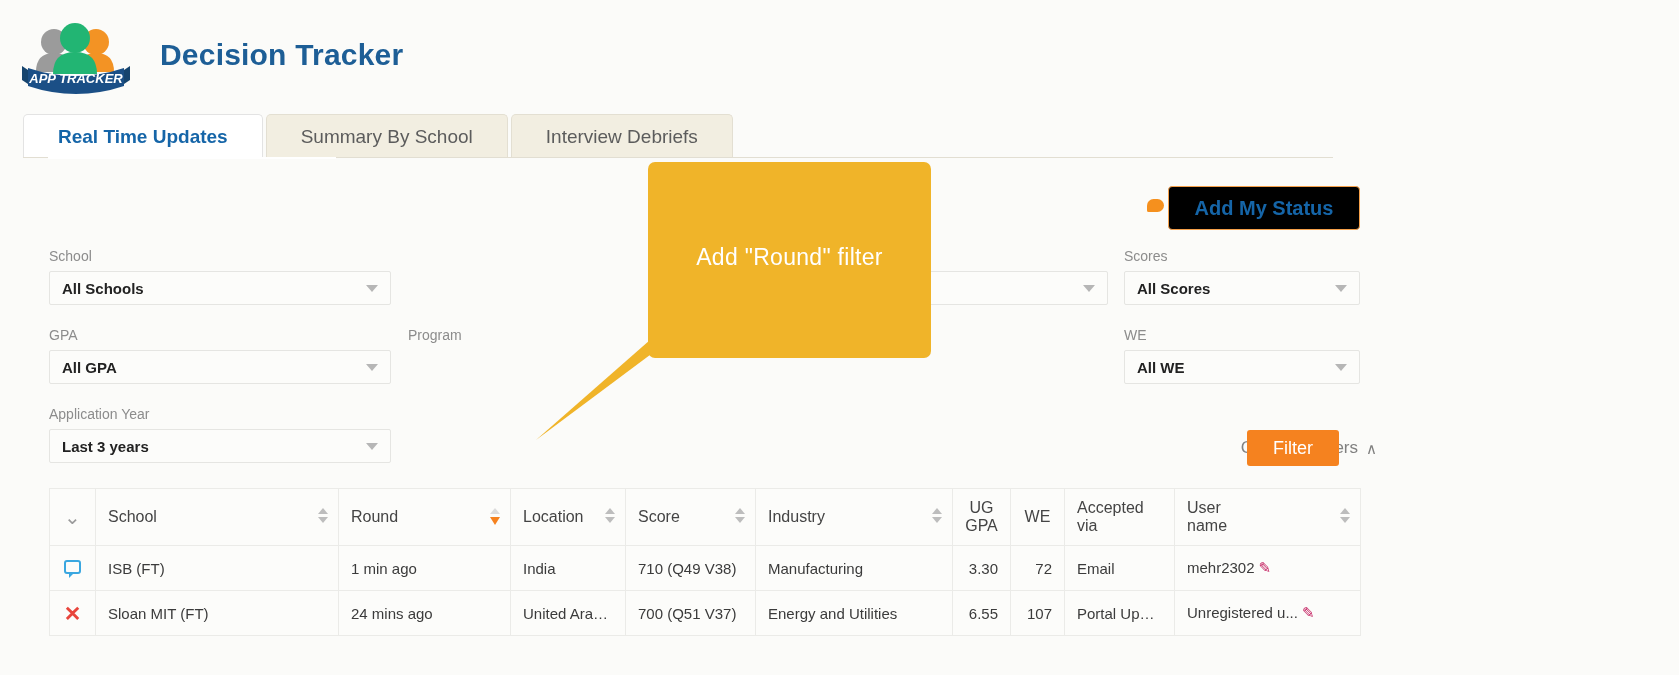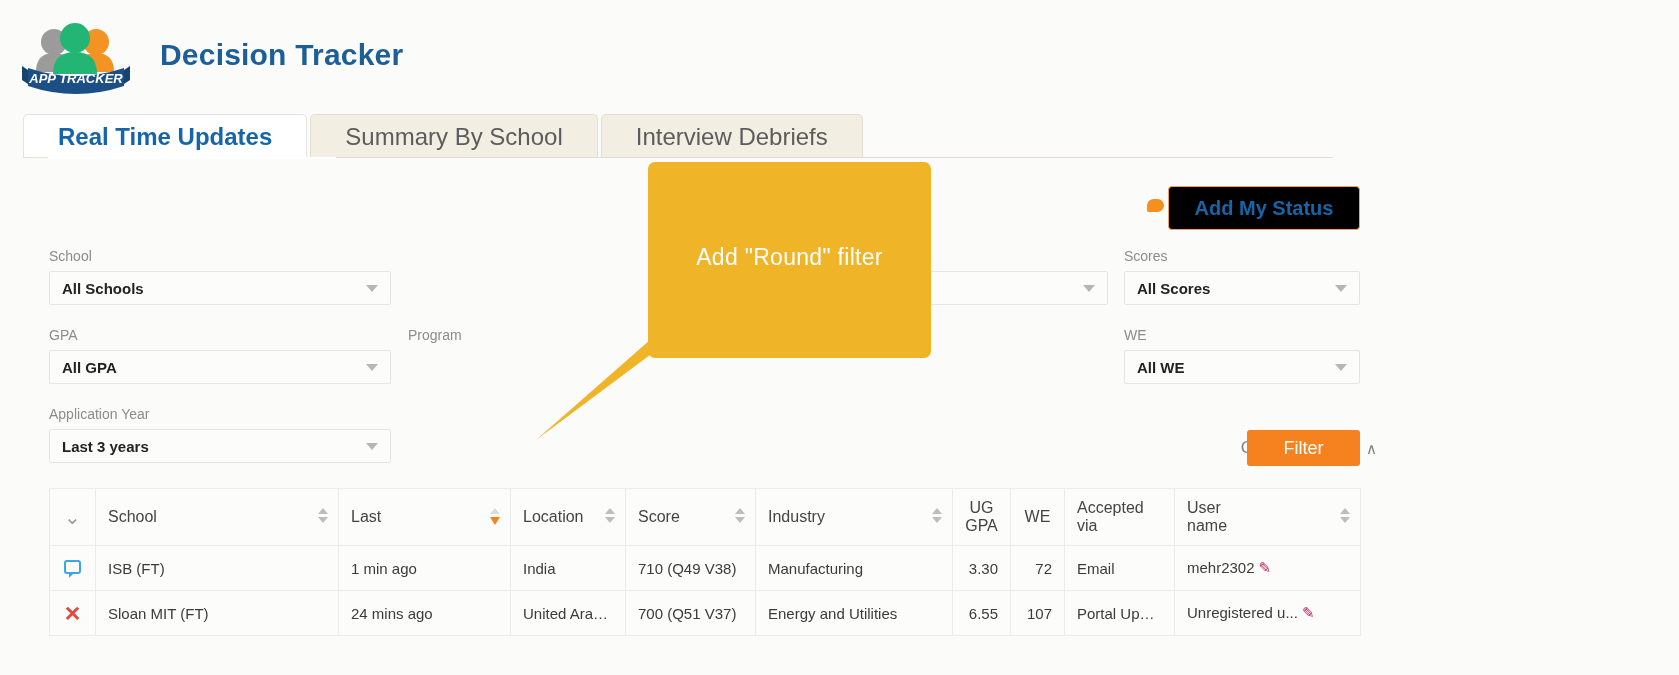--- a/index.html
+++ b/index.html
@@ -18,21 +18,21 @@
   .logo-wrap { position: relative; width: 112px; height: 78px; margin-left: 20px; }
   .app-title {
     margin-left: 28px; font-size: 30px; font-weight: bold;
     color: #1d5e96; letter-spacing: .2px;
   }
 
   
   .tabs { position: absolute; left: 23px; top: 114px; display: flex; align-items: flex-end; }
   .tab {
     height: 44px; padding: 0 34px; display: flex; align-items: center; justify-content: center;
-    font-size: 24px; border: 1px solid #e3dfd2; border-bottom: none;
+    font-size: 19px; border: 1px solid #e3dfd2; border-bottom: none;
     border-radius: 5px 5px 0 0; margin-right: 3px; background: #f2eee1; color: #5c5c5c;
   }
   .tab.active { background: #ffffff; color: #1565a8; font-weight: bold; border-color: #e3e3e3; }
   .tabs-underline { position: absolute; left: 23px; top: 157px; width: 1310px; height: 1px; background: #e2ded2; }
   .tabs-underline-active { position: absolute; left: 48px; top: 157px; width: 288px; height: 2px; background: #ffffff; }
 
   
   .feedback-link {
     position: absolute; right: 433px; top: 194px;
     font-size: 17px; color: #1565a8; text-decoration: underline; cursor: pointer;
@@ -70,21 +70,21 @@
   .c3 { left: 766px; width: 342px; }
   .c4 { left: 1124px; width: 236px; }
 
   
   .collapse-filters {
     position: absolute; right: 302px; top: 438px; font-size: 17px; color: #808080;
     display: flex; align-items: center; cursor: pointer;
   }
   .chev-up { margin-left: 8px; font-size: 15px; line-height: 1; display: inline-block; }
   .filter-btn {
-    position: absolute; left: 1247px; top: 430px; width: 113px; height: 36px;
+    position: absolute; left: 1247px; top: 430px; width: 92px; height: 36px;
     background: #f5821f; border-radius: 3px; color: #fff; font-size: 18px;
     display: flex; align-items: center; justify-content: center; cursor: pointer;
   }
 
   
   .table-wrap { position: absolute; left: 49px; top: 488px; width: 1311px; }
   table { border-collapse: collapse; width: 1311px; table-layout: fixed; background: #fcfcfa; }
   thead th {
     border: 1px solid #ebebe8; background: #fcfcfa; font-weight: normal;
     font-size: 16px; color: #444; text-align: left; padding: 10px 12px; height: 47px;
@@ -268,21 +268,21 @@
             <span class="hdr-chev">⌄</span>
           </th>
           <th>
             <span>School</span>
             <span class="sort-ico">
                 <i class="up"></i>
                 <i class="dn"></i>
               </span>
           </th>
           <th>
-            <span>Last</span>
+            <span>Round</span>
             <span class="sort-ico active">
                 <i class="up"></i>
                 <i class="dn"></i>
               </span>
           </th>
           <th>
             <span>Location</span>
             <span class="sort-ico">
                 <i class="up"></i>
                 <i class="dn"></i>

